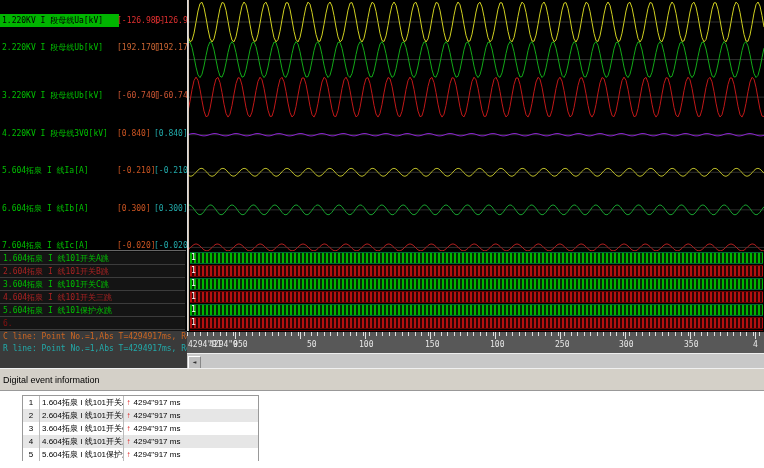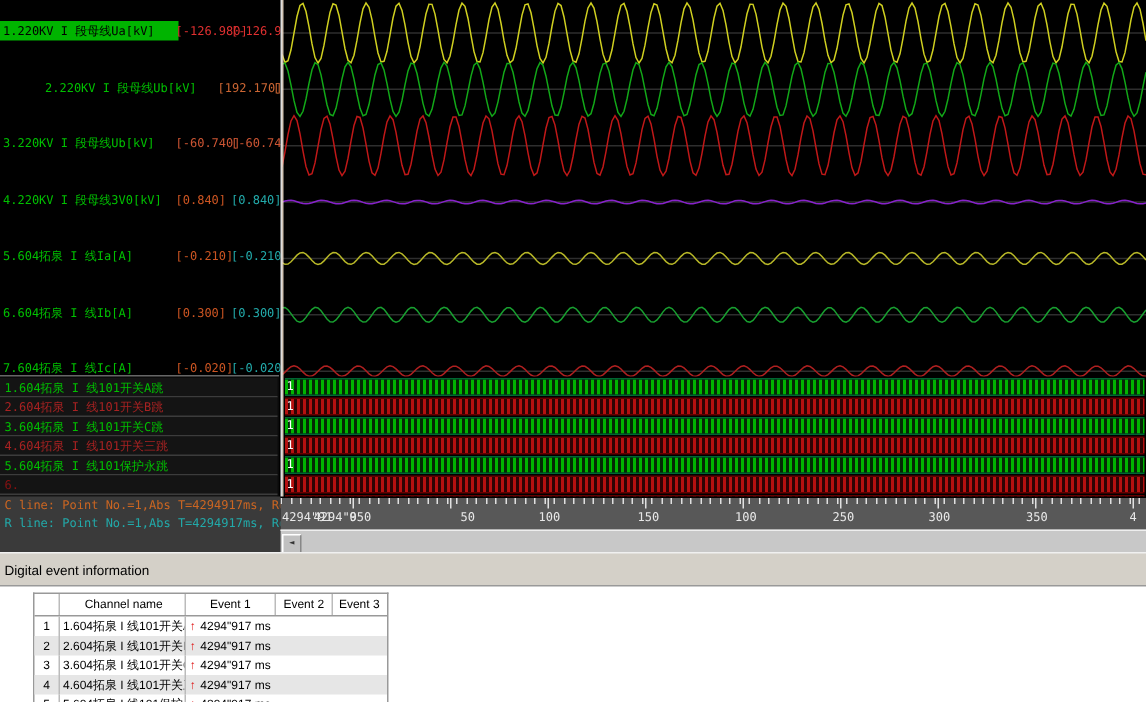--- a/index.html
+++ b/index.html
@@ -73,21 +73,21 @@
       <div class="mini-btn" style="left: 26px;"></div>
     </div>
   <div id="top-dotted"></div>
 
   <div id="analog-labels">
       <div class="arow" style="top: 14px;">
         <span class="aname sel">1.220KV I 段母线Ua[kV]</span>
         <span class="v1" style="color: rgb(224, 48, 48);">[-126.980]</span>
         <span class="v2" style="color: rgb(224, 48, 48);">[-126.980]</span>
       </div>
-      <div class="arow" style="top: 52px; margin-left: 28px;">
+      <div class="arow" style="top: 41px;">
         <span class="aname">2.220KV I 段母线Ub[kV]</span>
         <span class="v1" style="color: rgb(204, 102, 51);">[192.170]</span>
         <span class="v2" style="color: rgb(204, 102, 51);">[192.170]</span>
       </div>
       <div class="arow" style="top: 89.14px;">
         <span class="aname">3.220KV I 段母线Ub[kV]</span>
         <span class="v1" style="color: rgb(204, 85, 51);">[-60.740]</span>
         <span class="v2" style="color: rgb(204, 85, 51);">[-60.740]</span>
       </div>
       <div class="arow" style="top: 126.71px;">
@@ -283,27 +283,20 @@
     </div>
 
   <div id="wave-scroll">
     <div id="scroll-left-btn">◄</div>
   </div>
 
   <div id="bottom">
     <div id="bottom-title">Digital event information</div>
     <div id="table-area">
       <div id="event-table">
-          <div class="trow head">
-            <span class="c-num"></span>
-            <span class="c-name" style="text-align: center;">Channel name</span>
-            <span class="c-e1">Event 1</span>
-            <span class="c-e2">Event 2</span>
-            <span class="c-e3">Event 3</span>
-          </div>
           <div class="trow">
             <span class="c-num">1</span>
             <span class="c-name">1.604拓泉 I 线101开关A跳</span>
             <span class="c-e1"><span class="arrow">↑</span>4294"917 ms</span>
             <span class="c-e2"></span>
             <span class="c-e3"></span>
           </div>
           <div class="trow shade">
             <span class="c-num">2</span>
             <span class="c-name">2.604拓泉 I 线101开关B跳</span>

